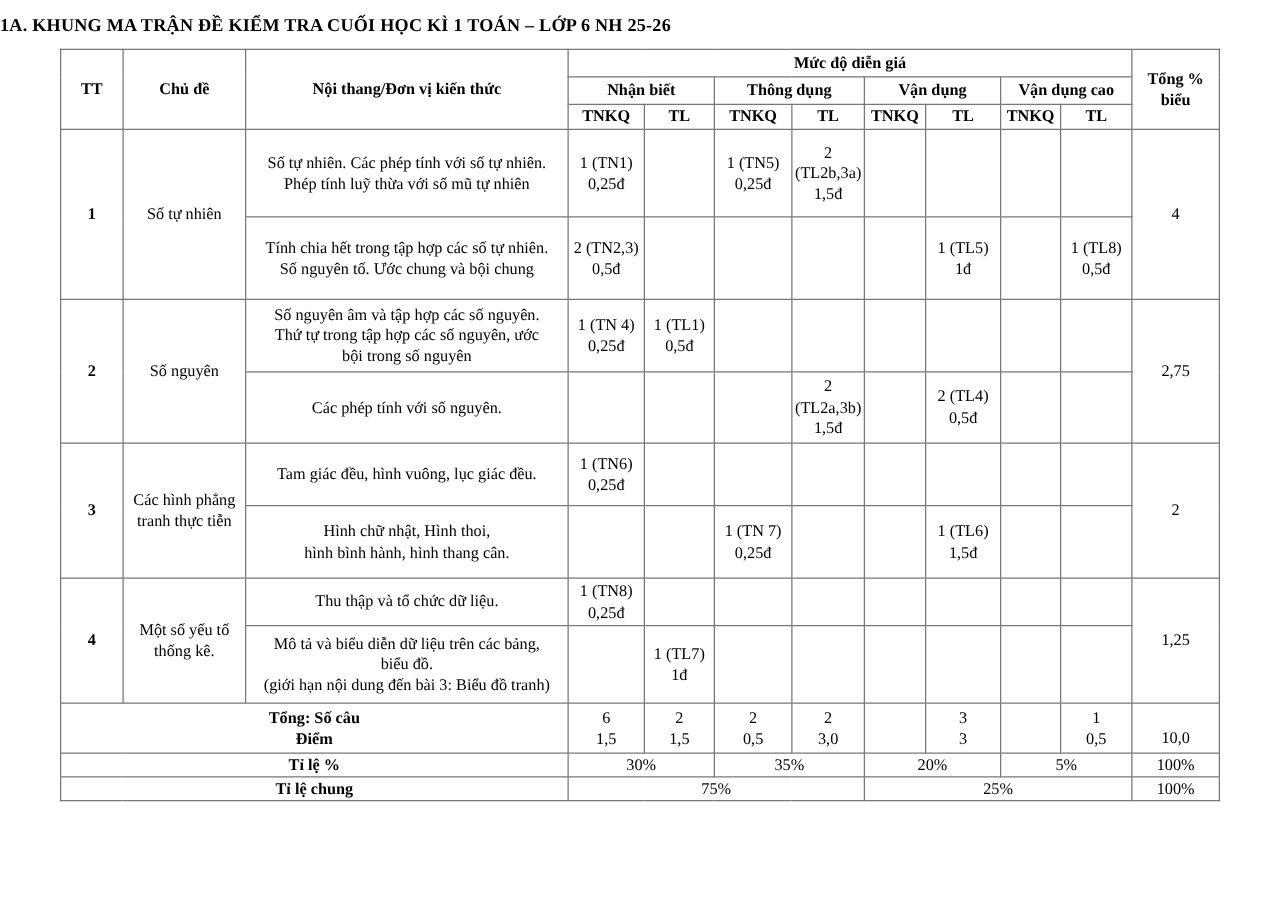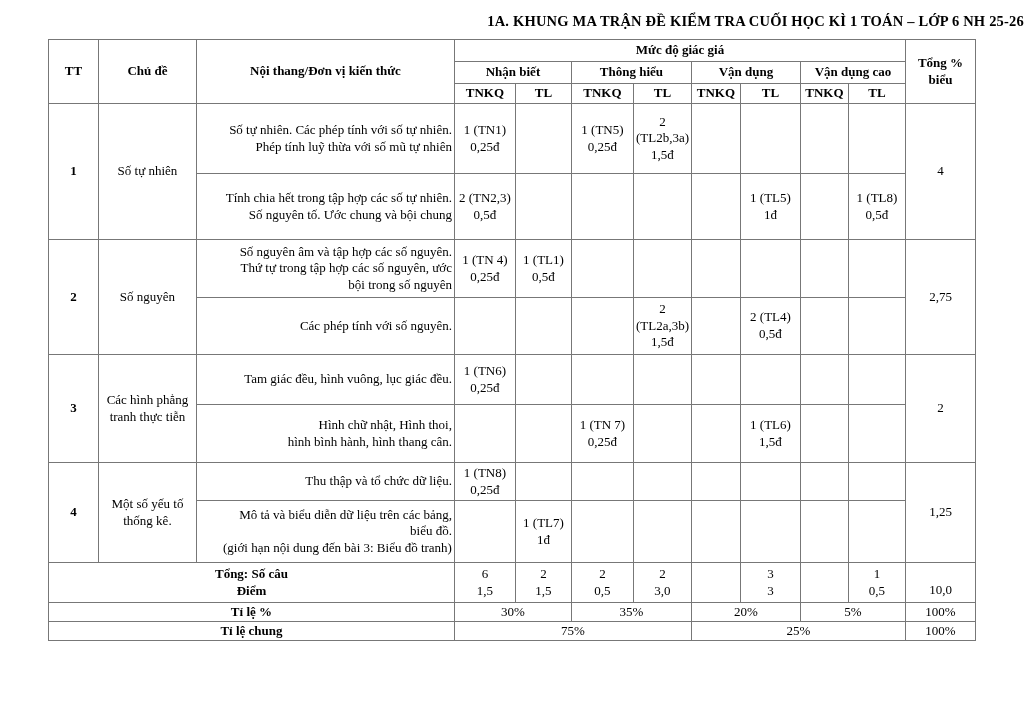--- a/index.html
+++ b/index.html
@@ -1,21 +1,21 @@
 <!DOCTYPE html>
 <html><head>
 <meta charset="utf-8">
 <style>
   html,body{margin:0;padding:0;background:#fff;}
   body{width:1024px;height:724px;font-family:"Liberation Serif","DejaVu Serif",serif;color:#000;}
-  .page-title{text-align:right;font-weight:bold;font-size:14.5px;padding-top:13px;margin-bottom:9px;letter-spacing:.2px;}
+  .page-title{text-align:left;font-weight:bold;font-size:14.5px;padding-top:13px;margin-bottom:9px;letter-spacing:.2px;}
   table.matrix{border-collapse:collapse;table-layout:fixed;width:927px;margin:0 auto;}
   table.matrix td{border:1px solid #777;font-size:13px;line-height:1.28;vertical-align:middle;padding:0 2px;overflow:hidden;}
   .c{text-align:center;}
-  .l{text-align:right;padding:1px 4px;}
+  .l{text-align:center;padding:1px 4px;}
   .b{font-weight:bold;}
   .pre{white-space:pre-line;}
   .top{vertical-align:top;padding-top:1px;}
 </style>
 </head>
 <body>
 
 <div class="page-title">1A. KHUNG MA TRẬN ĐỀ KIỂM TRA CUỐI HỌC KÌ 1 TOÁN – LỚP 6 NH 25-26</div>
 
 <table class="matrix">
@@ -32,27 +32,27 @@
     <col style="width:48px">
       <col style="width:57px">
     <col style="width:70px">
   </colgroup>
 
   <tbody>
       <tr style="height:22px">
     <td rowspan="3" class="c b">TT</td>
     <td rowspan="3" class="c b">Chủ đề</td>
     <td rowspan="3" class="c b">Nội thang/Đơn vị kiến thức</td>
-    <td colspan="8" class="c b">Mức độ giác giá</td>
+    <td colspan="8" class="c b">Mức độ diễn giá</td>
     <td rowspan="3" class="c b pre">Tổng %
 biểu</td>
   </tr>
   <tr style="height:22px">
     <td colspan="2" class="c b">Nhận biết</td>
-    <td colspan="2" class="c b">Thông hiểu</td>
+    <td colspan="2" class="c b">Thông dụng</td>
     <td colspan="2" class="c b">Vận dụng</td>
     <td colspan="2" class="c b">Vận dụng cao</td>
   </tr>
   <tr style="height:20px">
     <td class="c b">TNKQ</td>
     <td class="c b">TL</td>
     <td class="c b">TNKQ</td>
     <td class="c b">TL</td>
     <td class="c b">TNKQ</td>
     <td class="c b">TL</td>

